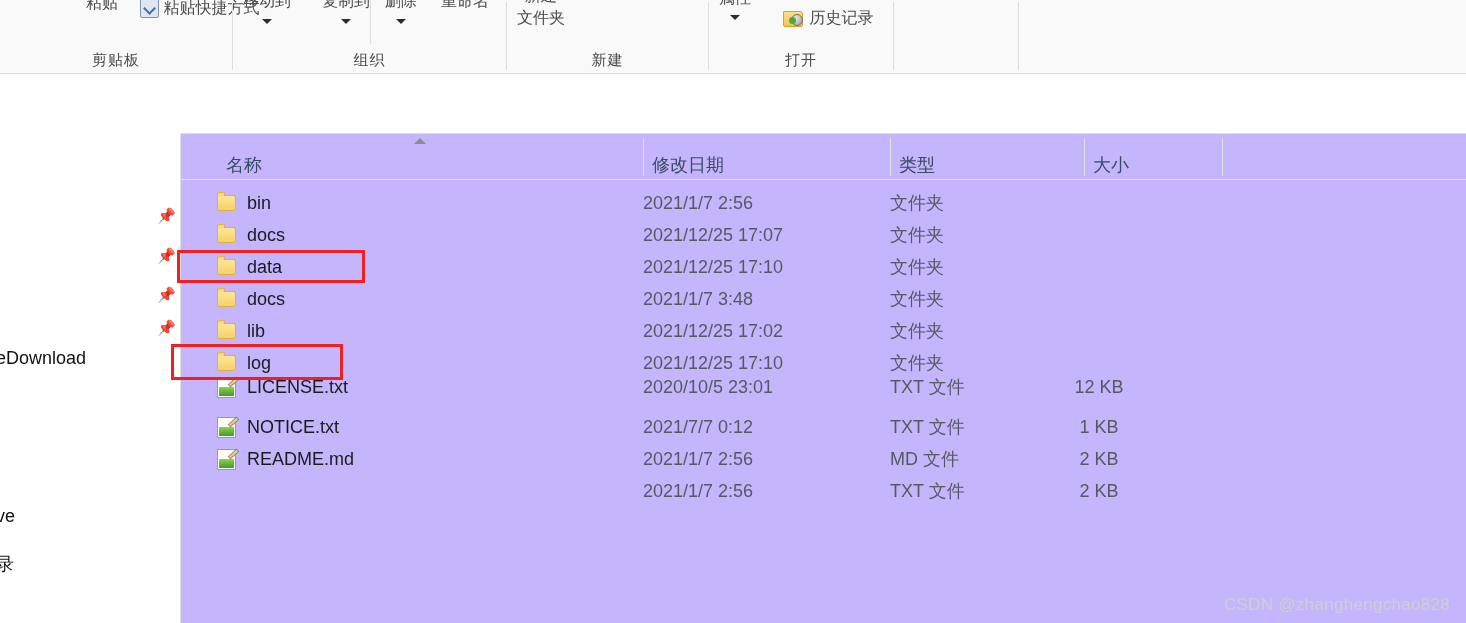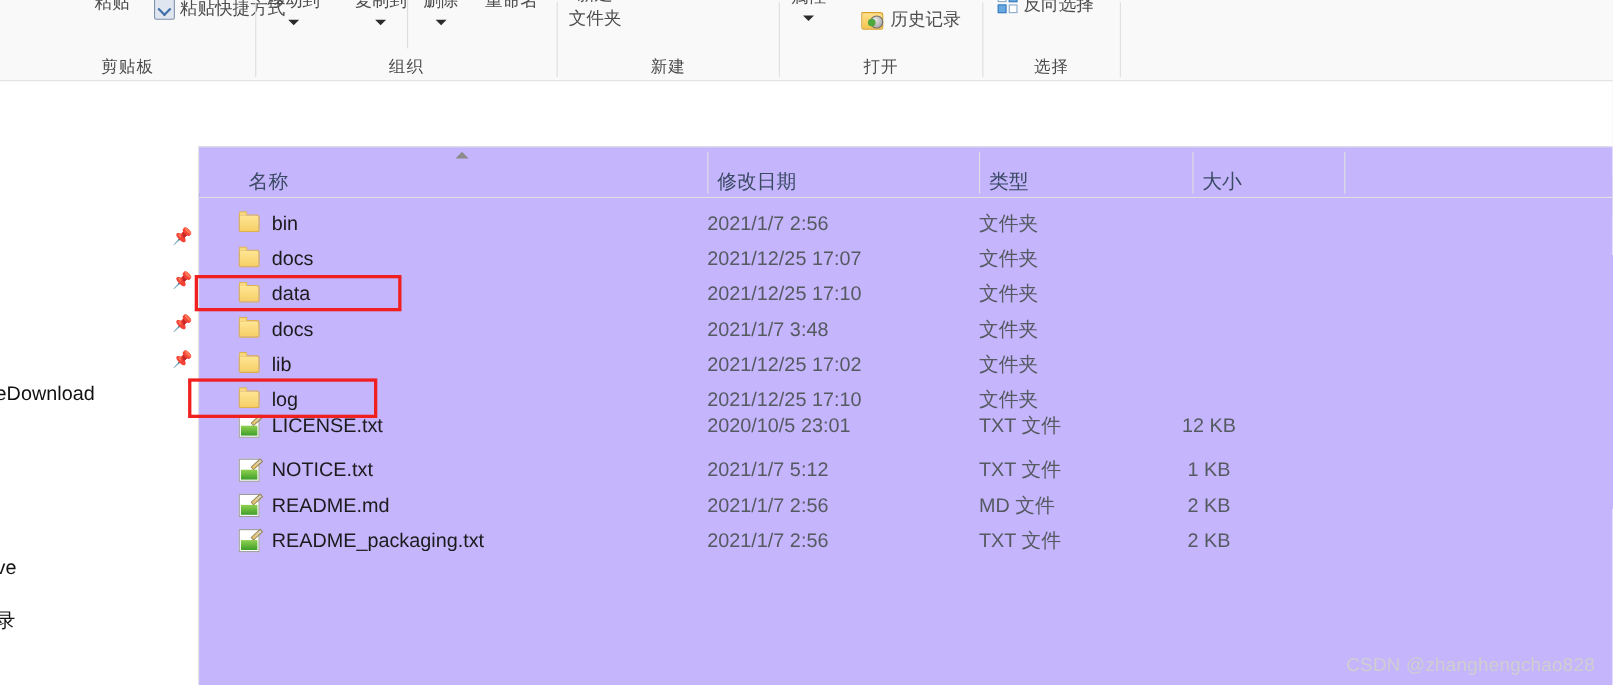--- a/index.html
+++ b/index.html
@@ -442,29 +442,20 @@
     <div class="rb-item" style="left:74px;top:9px;text-align:right;">
       <span class="icon-history">
         <span class="fold"></span><span class="clk"></span><span class="grn"></span>
       </span>
       <span>历史记录</span>
     </div>
     <div class="group-label">打开</div>
   </div>
   <div class="group-sep" style="left:893px;"></div>
 
-  <div class="ribbon-group" style="left:894px;width:124px;">
-    <div class="rb-item" style="left:13px;top:-6px;">
-      <span class="icon-invert">
-        <i class="a"></i><i class="b"></i><i class="c"></i><i class="d"></i>
-      </span>
-      <span>反向选择</span>
-    </div>
-    <div class="group-label">选择</div>
-  </div>
   <div class="group-sep" style="left:1018px;"></div>
 </div>
 
 <div class="addressbar">
   <div class="up-arrow">↑</div>
   <div class="crumbbox">
     <div class="crumb-folder"></div>
     <div class="crumbs">
       <span class="crumb">此电脑</span>
       <span class="crumb-sep">›</span>
@@ -572,40 +563,36 @@
     <div class="cell-date">2020/10/5 23:01</div>
     <div class="cell-type">TXT 文件</div>
     <div class="cell-size">12 KB</div>
   </div>
 
   <div class="row" style="top:278px;">
     <div class="cell-name">
       <span class="ic-txt"></span>
       <span class="nm">NOTICE.txt</span>
     </div>
-    <div class="cell-date">2021/1/7 5:12</div>
+    <div class="cell-date">2021/7/7 0:12</div>
     <div class="cell-type">TXT 文件</div>
     <div class="cell-size">1 KB</div>
   </div>
 
   <div class="row" style="top:310px;">
     <div class="cell-name">
       <span class="ic-txt"></span>
       <span class="nm">README.md</span>
     </div>
     <div class="cell-date">2021/1/7 2:56</div>
     <div class="cell-type">MD 文件</div>
     <div class="cell-size">2 KB</div>
   </div>
 
   <div class="row" style="top:342px;">
-    <div class="cell-name">
-      <span class="ic-txt"></span>
-      <span class="nm">README_packaging.txt</span>
-    </div>
     <div class="cell-date">2021/1/7 2:56</div>
     <div class="cell-type">TXT 文件</div>
     <div class="cell-size">2 KB</div>
   </div>
 
 </div>
 
 <div class="redbox" style="left:177px;top:250px;width:188px;height:33px;"></div>
 <div class="redbox" style="left:171px;top:344px;width:172px;height:36px;"></div>
 

